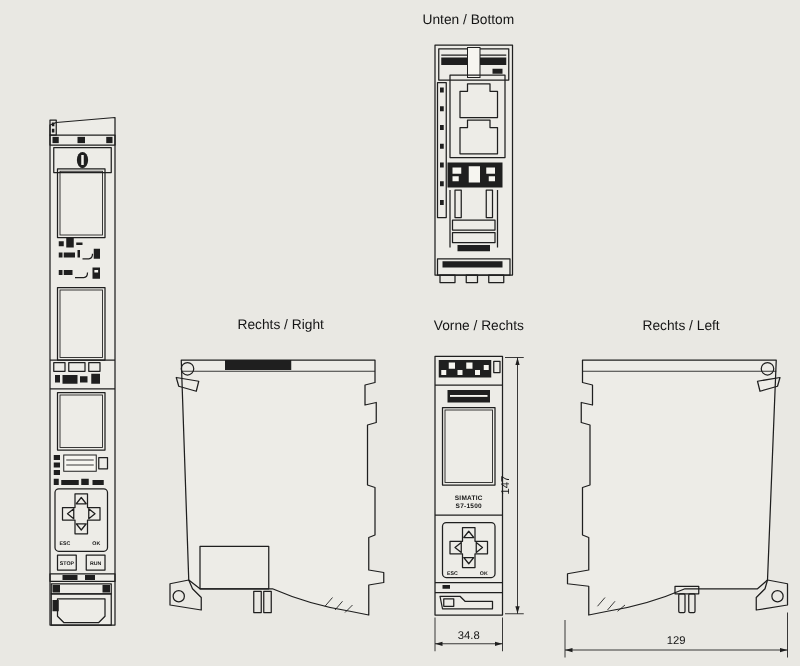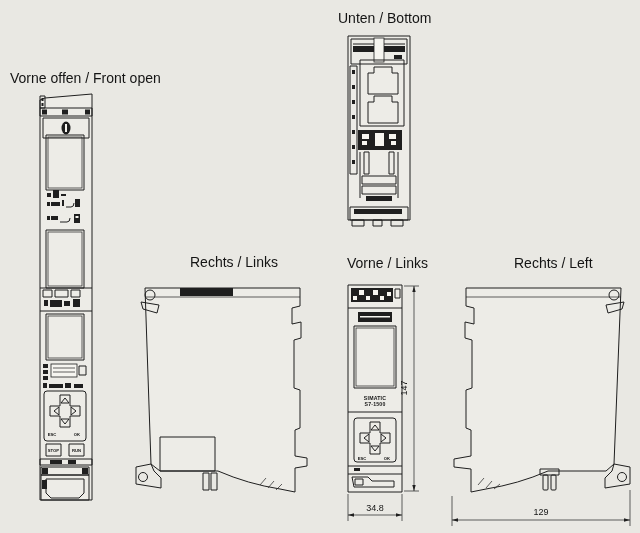--- a/index.html
+++ b/index.html
@@ -1,40 +1,39 @@
 <!DOCTYPE html>
 <html><head>
 <meta charset="utf-8">
 <style>
   html,body{margin:0;padding:0;}
   body{width:640px;height:533px;background:#e9e8e3;position:relative;overflow:hidden;
        font-family:"Liberation Sans",sans-serif;}
   .canvas{position:absolute;left:0;top:0;width:640px;height:533px;}
-  .vlabel{position:absolute;font-size:14px;color:#141414;white-space:nowrap;}
+  .vlabel{position:absolute;font-size:11px;color:#141414;white-space:nowrap;}
   .drw{position:absolute;}
   svg text{font-family:"Liberation Sans",sans-serif;fill:#141414;}
   .ln{fill:none;stroke:#1f1f1f;stroke-width:1;stroke-linejoin:round;}
   .thin{fill:none;stroke:#1f1f1f;stroke-width:0.7;}
   .fl{fill:#edece7;stroke:#1f1f1f;stroke-width:1;stroke-linejoin:round;}
   .ink{fill:#1f1f1f;stroke:none;}
   .wf{fill:#f6f5f0;stroke:#1f1f1f;stroke-width:0.8;}
   .wfn{fill:#f6f5f0;stroke:none;}
   .dim{font-size:9px;}
   .brand{font-size:5.2px;font-weight:bold;letter-spacing:.2px;}
   .key{font-size:4.2px;font-weight:bold;}
 </style>
 </head>
 <body>
 
 <div class="canvas">
 
-  <div class="vlabel" style="left:10px;top:70px">Vorne offen / Front open</div>
   <div class="vlabel" style="left:338px;top:10px">Unten / Bottom</div>
-  <div class="vlabel" style="left:190px;top:254px">Rechts / Links</div>
-  <div class="vlabel" style="left:347px;top:255px">Vorne / Links</div>
+  <div class="vlabel" style="left:190px;top:254px">Rechts / Right</div>
+  <div class="vlabel" style="left:347px;top:255px">Vorne / Rechts</div>
   <div class="vlabel" style="left:514px;top:255px">Rechts / Left</div>
 
   <svg class="drw" style="left:30px;top:85px" width="70" height="420" viewBox="0 0 70 420">
     <g>
       <path class="fl" d="M10,15 L10,415 L62,415 L62,9 L15,13 Z"></path>
       <rect class="ln" x="10" y="11" width="5" height="12"></rect>
       <rect class="ink" x="11.5" y="13" width="2" height="3"></rect>
         <rect class="ink" x="11.5" y="18" width="2" height="3"></rect>
       <rect class="ln" x="10" y="23" width="52" height="8"></rect>
       <rect class="ink" x="12" y="24.5" width="5" height="5"></rect>

